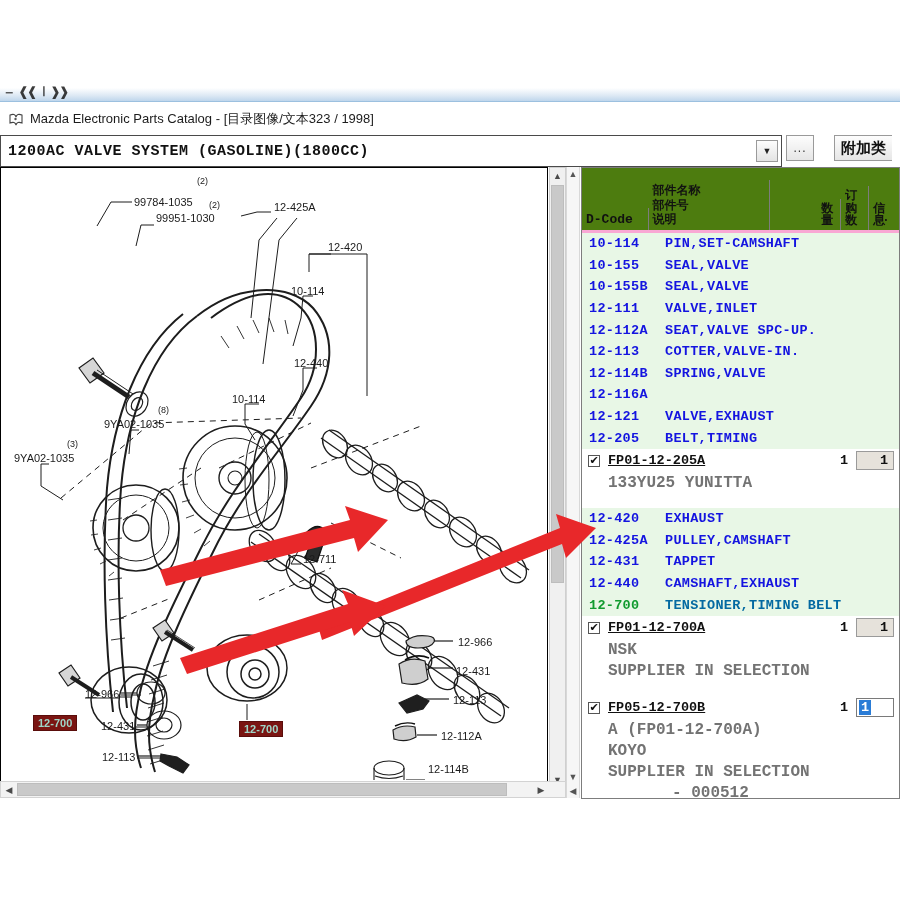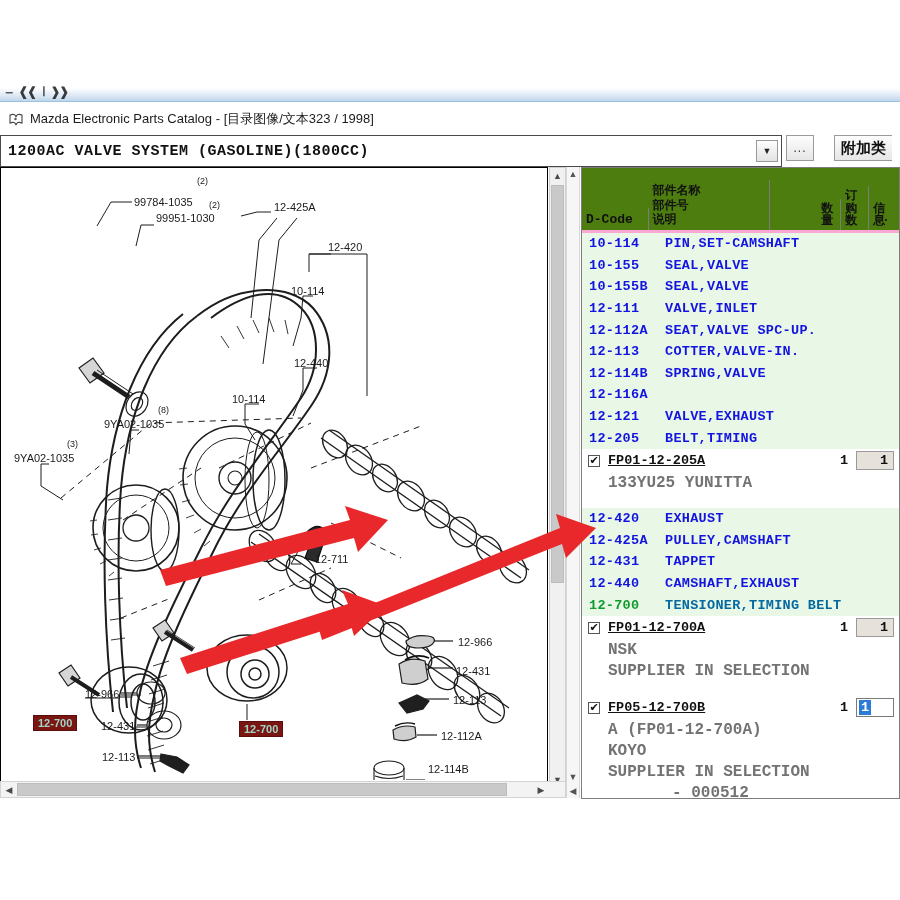--- a/index.html
+++ b/index.html
@@ -355,21 +355,21 @@
       <div class="label qty" style="left:208px;top:32px">(2)</div>
       <div class="label" style="left:273px;top:33px">12-425A</div>
       <div class="label" style="left:327px;top:73px">12-420</div>
       <div class="label" style="left:290px;top:117px">10-114</div>
       <div class="label" style="left:293px;top:189px">12-440</div>
       <div class="label" style="left:231px;top:225px">10-114</div>
       <div class="label" style="left:103px;top:250px">9YA02-1035</div>
       <div class="label qty" style="left:157px;top:237px">(8)</div>
       <div class="label" style="left:13px;top:284px">9YA02-1035</div>
       <div class="label qty" style="left:66px;top:271px">(3)</div>
-      <div class="label" style="left:314px;top:385px">12-711</div>
+      <div class="label" style="left:302px;top:385px">12-711</div>
       <div class="label" style="left:84px;top:520px">12-966</div>
       <div class="label" style="left:100px;top:552px">12-431</div>
       <div class="label" style="left:101px;top:583px">12-113</div>
       <div class="label" style="left:457px;top:468px">12-966</div>
       <div class="label" style="left:455px;top:497px">12-431</div>
       <div class="label" style="left:452px;top:526px">12-113</div>
       <div class="label" style="left:440px;top:562px">12-112A</div>
       <div class="label" style="left:427px;top:595px">12-114B</div>
 
       <div class="label hl" style="left:32px;top:547px">12-700</div>

